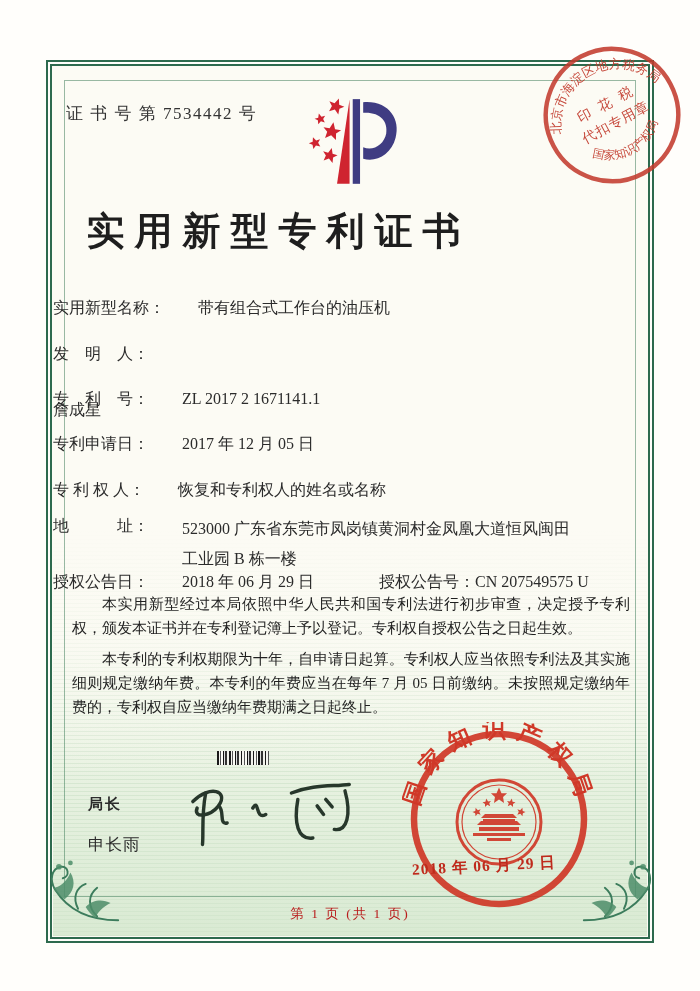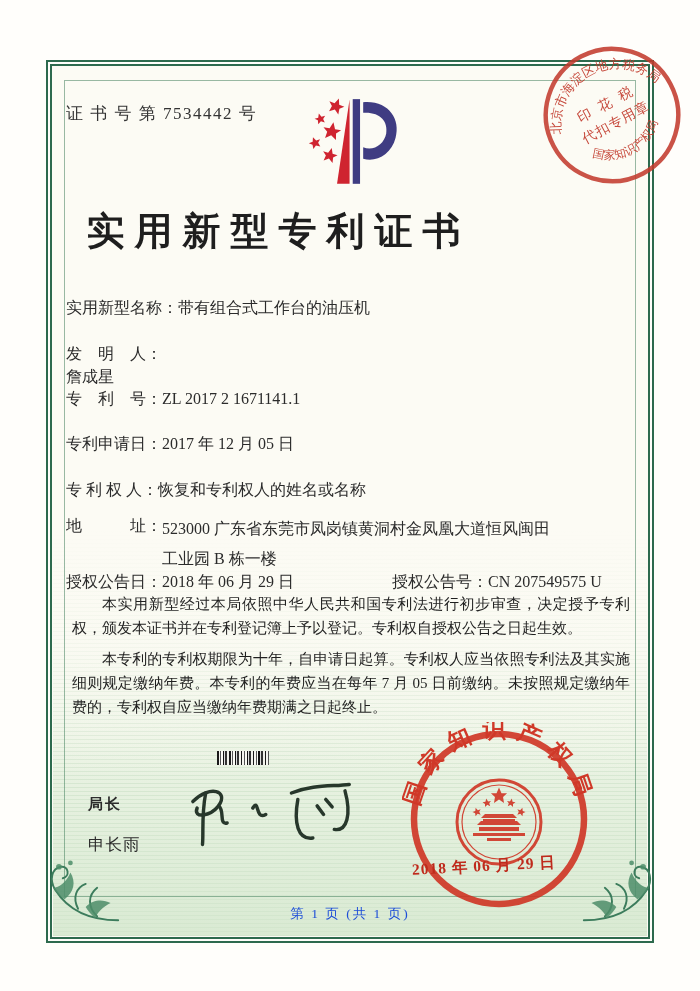--- a/index.html
+++ b/index.html
@@ -27,21 +27,21 @@
   .inner-frame{position:absolute;left:64px;top:80px;right:64px;bottom:94px;border:1px solid rgba(70,130,95,0.55);z-index:1;pointer-events:none;}
   .ornament{position:absolute;z-index:2;}
   .ornament.left{left:36px;top:840px;}
   .ornament.right{left:580px;top:840px;transform:scaleX(-1);}
   
   .cert-number{position:absolute;left:66px;top:102px;font-size:17px;letter-spacing:1.5px;color:#333;z-index:2;}
   .logo{position:absolute;left:290px;top:96px;z-index:2;}
   .tax-stamp{position:absolute;left:533px;top:36px;z-index:4;opacity:.92;}
   .title{position:absolute;left:0;width:557px;top:206px;text-align:center;font-size:38px;font-weight:700;letter-spacing:10px;color:#1e1e1e;z-index:2;}
   
-  .field-row{position:absolute;left:66px;right:58px;display:flex;font-size:16px;color:#2b2b2b;z-index:2;line-height:1.45;}
+  .field-row{position:absolute;left:53px;right:58px;display:flex;font-size:16px;color:#2b2b2b;z-index:2;line-height:1.45;gap:33px;}
   .field-label{white-space:pre;flex:0 0 auto;}
   .row-name{top:296px;}
   .row-inventor{top:342px;flex-direction:column;}
   .row-patent-no{top:387px;}
   .row-filing{top:432px;}
   .row-patentee{top:478px;}
   .row-address{top:514px;}
   .row-grant{top:570px;}
   .grant-no-group{position:absolute;left:326px;top:0;display:flex;}
   .row-grant{position:absolute;}
@@ -50,21 +50,21 @@
   .body-text{position:absolute;left:64px;width:574px;top:585px;z-index:2;font-size:15px;line-height:1.58;color:#1f1f1f;text-align:justify;}
   .body-text p{margin:8px;text-indent:2em;}
   
   .barcode{position:absolute;left:217px;top:751px;width:52px;height:14px;z-index:2;
     background:repeating-linear-gradient(90deg,#1a1a1a 0 1.5px,#f5f5f0 1.5px 3px,#555 3px 4px,#fafaf5 4px 5.5px,#111 5.5px 7px,#ddd 7px 8px,#333 8px 10px,#f2f2ec 10px 12px);}
   .sig-title{position:absolute;left:88px;top:795px;font-size:15px;letter-spacing:2px;color:#2c2c2c;z-index:2;font-weight:bold;}
   .sig-name{position:absolute;left:88px;top:834px;font-size:16.5px;letter-spacing:1px;color:#2c2c2c;z-index:2;}
   .signature{position:absolute;left:185px;top:778px;z-index:3;}
   .seal{position:absolute;left:402px;top:722px;z-index:3;opacity:.95;}
   .seal-date{position:absolute;left:412px;top:856px;z-index:5;font-size:15.5px;font-weight:600;color:#bf2a1c;letter-spacing:1px;white-space:nowrap;transform:rotate(-3deg);}
-  .footer{position:absolute;left:0;width:700px;top:905px;text-align:center;font-size:13.5px;letter-spacing:2px;color:#1d4ed8;z-index:2;}
+  .footer{position:absolute;left:0;width:700px;top:905px;text-align:center;font-size:13.5px;letter-spacing:2px;color:#b91c1c;z-index:2;}
 </style>
 </head>
 <body>
 
 <div class="paper"></div>
 <div class="guilloche"></div>
 <div class="guilloche-fade"></div>
 <div class="frame">
     <div class="frame-inner"></div>
   </div>

